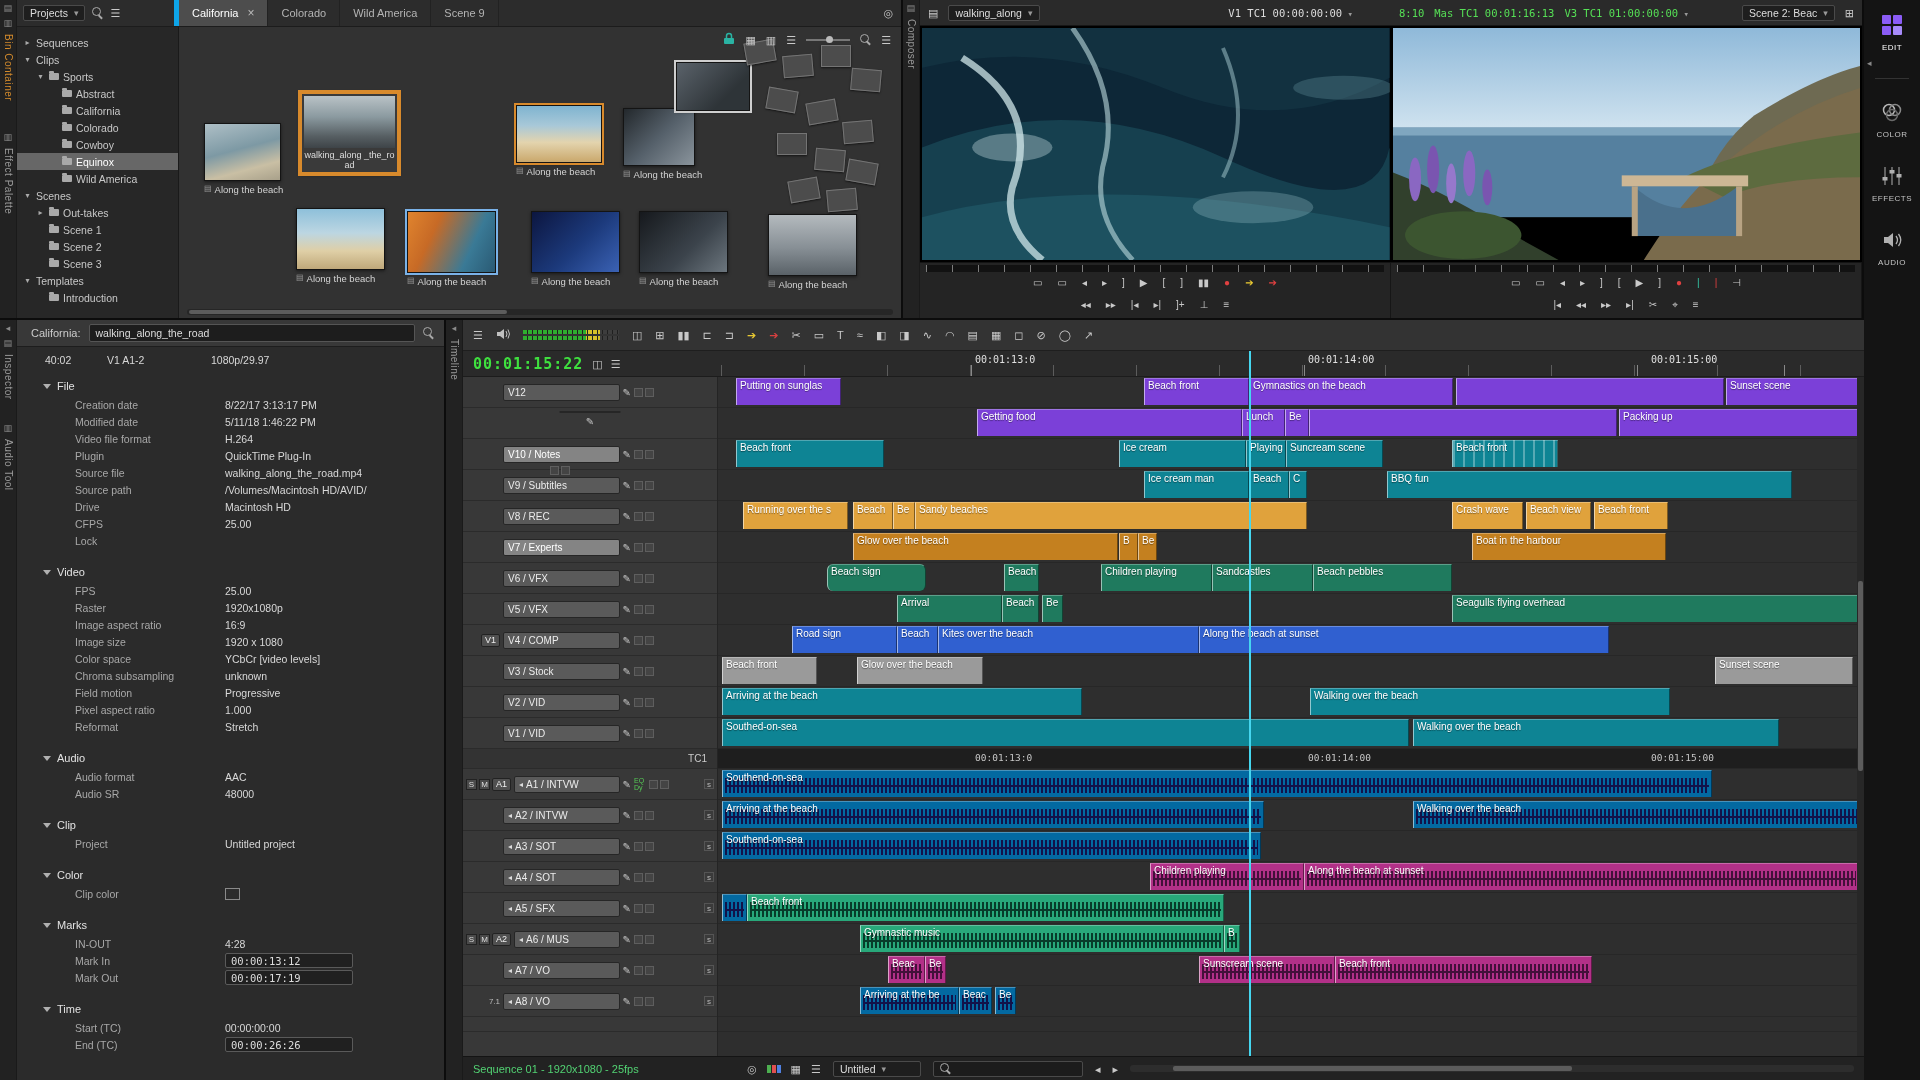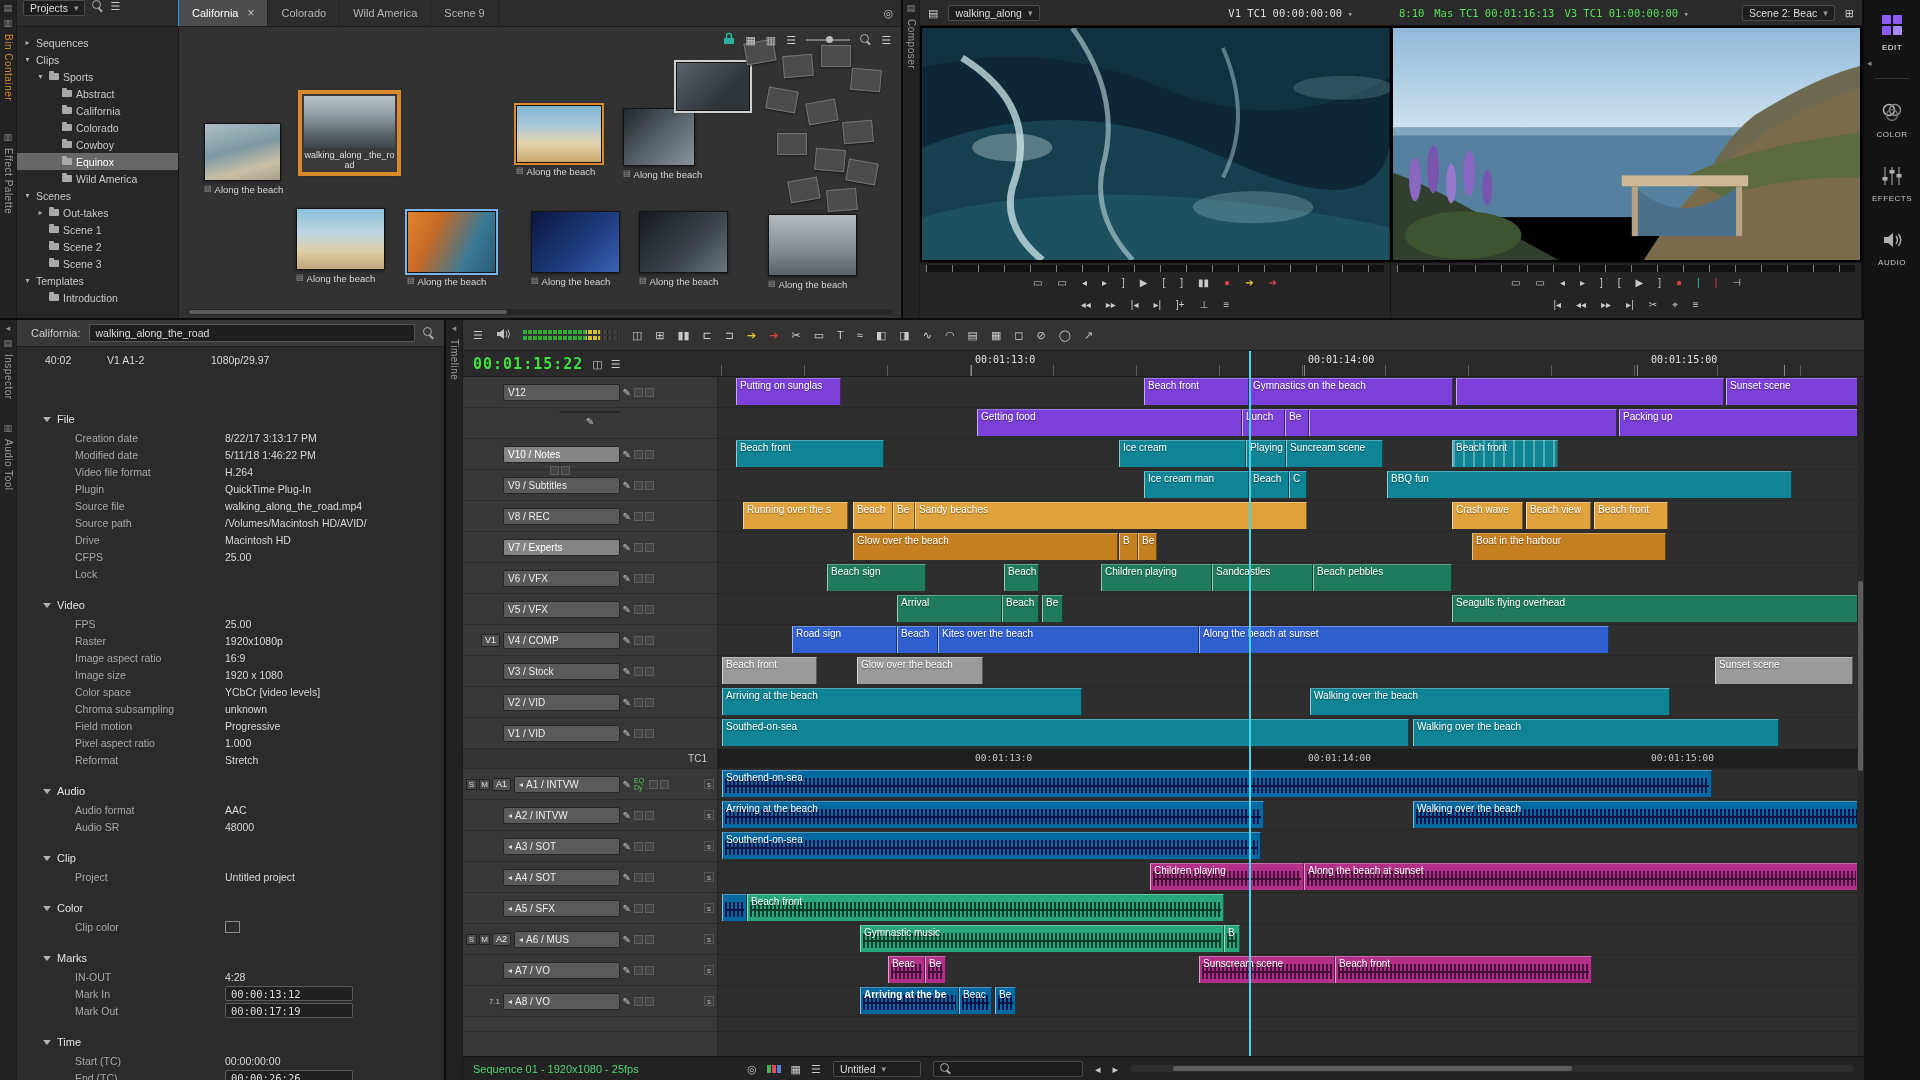--- a/index.html
+++ b/index.html
@@ -26,21 +26,21 @@
 .dd::after{content:"▾";color:#999;font-size:9px;}
 .sico{width:11px;height:12px;position:relative;display:inline-block;}
 .sico::before{content:"";position:absolute;width:7px;height:7px;border:1.5px solid #aaa;border-radius:50%;left:0;top:0;}
 .sico::after{content:"";position:absolute;width:5px;height:1.5px;background:#aaa;transform:rotate(45deg);left:6px;top:8.5px;}
 .slider{width:44px;height:2px;background:#777;position:relative;display:inline-block;}
 .slider::after{content:"";position:absolute;left:45%;top:-3px;width:7px;height:7px;border-radius:50%;background:#bbb;}
 
 
 .bin-rest{flex:1;display:flex;flex-direction:column;min-width:0;}
 .bin-top{height:27px;display:flex;background:#2c2c2c;border-bottom:1px solid #1c1c1c;}
-.bin-top-left{width:162px;display:flex;align-items:flex-start;gap:7px;padding:0 6px;border-right:1px solid #0ea5e9;}
+.bin-top-left{width:162px;display:flex;align-items:center;gap:7px;padding:0 6px;border-right:5px solid #0ea5e9;}
 .bin-tabs{flex:1;display:flex;align-items:stretch;}
 .tab{padding:0 13px;display:flex;align-items:center;gap:9px;color:#b4b4b4;border-right:1px solid #222;font-size:11px;}
 .tab.active{background:#4d4d4d;color:#fff;}
 .tab .tab-close{color:#bbb;font-size:12px;}
 .tabbar-end{margin-left:auto;display:flex;align-items:center;padding:0 8px;}
 .bin-body{flex:1;display:flex;min-height:0;}
 .bin-tree{width:162px;background:#272727;border-right:1px solid #1a1a1a;padding-top:7px;overflow:hidden;}
 .titem{height:17px;display:flex;align-items:center;gap:4px;color:#c8c8c8;font-size:10.5px;white-space:nowrap;}
 .titem.sel{background:#676767;color:#fff;}
 .chev{width:9px;font-size:8px;color:#aaa;text-align:center;}
@@ -95,21 +95,21 @@
 .rr-item.active .rr-label{color:#fff;}
 .rr-div{width:34px;height:1px;background:#333;margin-bottom:22px;}
 
 
 .ins-rest{flex:1;display:flex;flex-direction:column;min-width:0;}
 .ins-head{height:27px;display:flex;align-items:center;gap:8px;background:#383838;border-bottom:1px solid #1d1d1d;padding:0 10px 0 14px;}
 .ins-name{flex:1;background:#1d1d1d;border:1px solid #555;border-radius:2px;padding:2px 6px;color:#ddd;font-size:10.5px;}
 .ins-info{height:25px;display:flex;align-items:center;color:#d8d8d8;font-size:10.5px;}
 .ins-info span:nth-child(1){margin-left:28px;width:62px;}
 .ins-info span:nth-child(2){width:104px;}
-.ins-body{flex:1;overflow:hidden;padding-top:2px;margin-top:33px;}
+.ins-body{flex:1;overflow:hidden;padding-top:2px;}
 .ins-sec{height:20px;margin-top:13px;display:flex;align-items:center;gap:6px;padding-left:26px;color:#e2e2e2;font-size:11px;}
 .ins-sec:first-child{margin-top:2px;}
 .tri{width:0;height:0;border-left:4px solid transparent;border-right:4px solid transparent;border-top:5px solid #b0b0b0;}
 .ins-row{height:17px;display:flex;align-items:center;font-size:10.5px;}
 .ins-label{margin-left:58px;width:150px;color:#a8a8a8;white-space:nowrap;}
 .ins-value{color:#d8d8d8;white-space:nowrap;}
 .ins-input{background:#202020;border:1px solid #5a5a5a;border-radius:2px;padding:0 5px;min-width:128px;color:#ddd;height:15px;display:inline-flex;align-items:center;}
 .ins-swatch{width:15px;height:12px;background:#2c2c2c;border:1px solid #8a8a8a;}
 
 
@@ -1103,21 +1103,21 @@
                 <span class="clip-label">B</span>
               </div>
               <div class="clip od" style="left: 420px; width: 19px;">
                 <span class="clip-label">Be</span>
               </div>
               <div class="clip od" style="left: 734px; width: 194px; margin-left: 20px;">
                 <span class="clip-label">Boat in the harbour</span>
               </div>
             </div>
             <div class="lane" style="height: 31px;">
-              <div class="clip gr" style="left: 109px; width: 99px;">
+              <div class="clip gr" style="left: 109px; width: 99px; border-radius: 6px;">
                 <span class="clip-label">Beach sign</span>
               </div>
               <div class="clip gr" style="left: 286px; width: 35px;">
                 <span class="clip-label">Beach</span>
               </div>
               <div class="clip gr" style="left: 383px; width: 111px;">
                 <span class="clip-label">Children playing</span>
               </div>
               <div class="clip gr" style="left: 494px; width: 101px;">
                 <span class="clip-label">Sandcastles</span>
@@ -1236,21 +1236,21 @@
                 <span class="clip-label">Be</span>
               </div>
               <div class="clip am awf" style="left: 481px; width: 136px;">
                 <span class="clip-label">Sunscream scene</span>
               </div>
               <div class="clip am awf" style="left: 617px; width: 257px;">
                 <span class="clip-label">Beach front</span>
               </div>
             </div>
             <div class="lane" style="height: 31px;">
-              <div class="clip ab awf" style="left: 142px; width: 99px; font-weight: bold;">
+              <div class="clip ab awf" style="left: 142px; width: 99px;">
                 <span class="clip-label">Arriving at the be</span>
               </div>
               <div class="clip ab awf" style="left: 241px; width: 33px;">
                 <span class="clip-label">Beac</span>
               </div>
               <div class="clip ab awf" style="left: 277px; width: 21px;">
                 <span class="clip-label">Be</span>
               </div>
             </div>
             <div class="lane" style="height: 15px;"></div>

